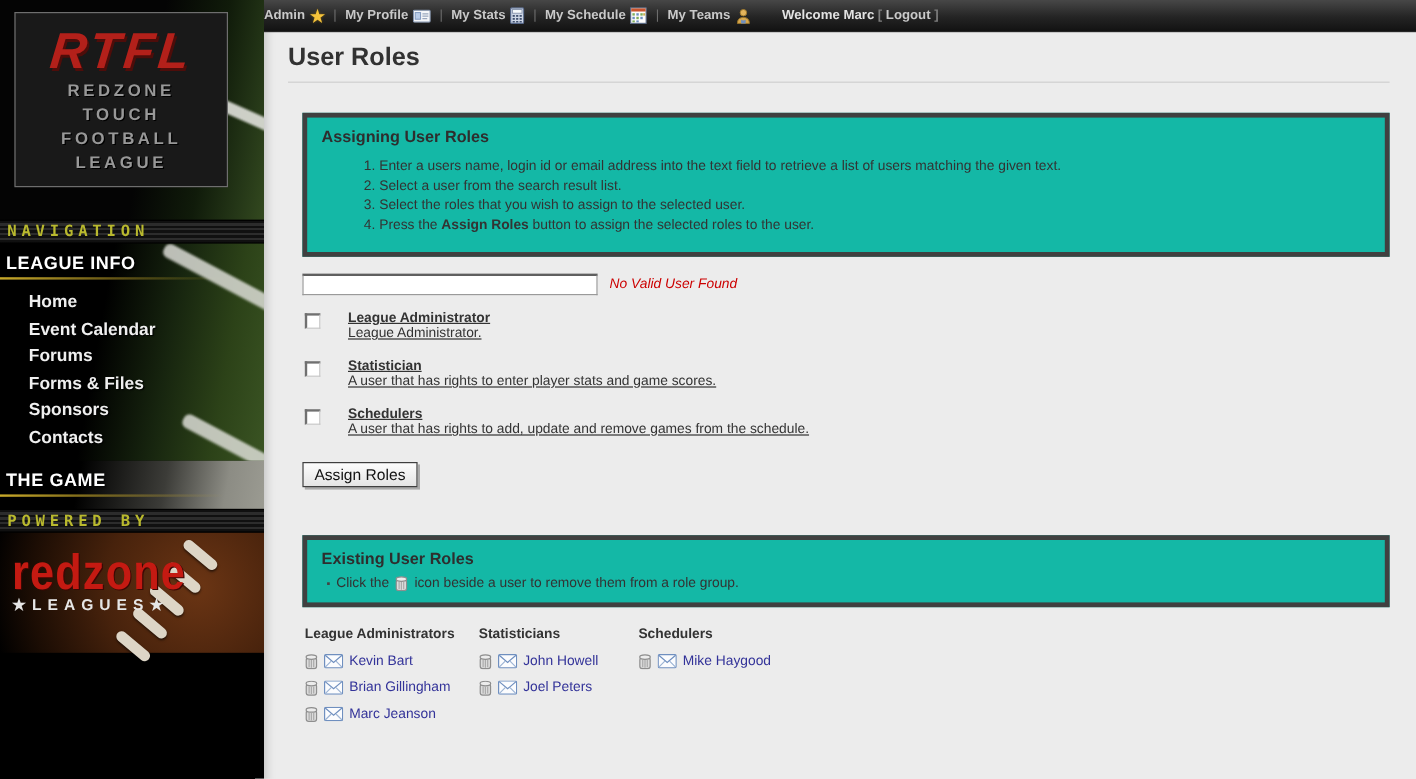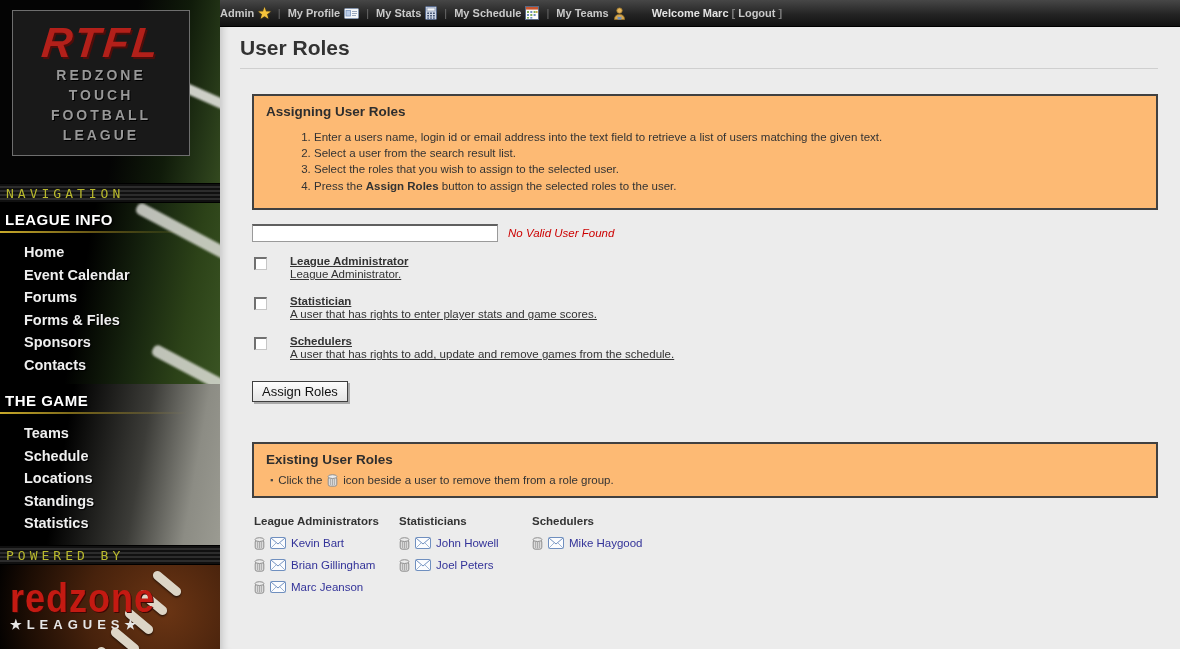--- a/index.html
+++ b/index.html
@@ -13,21 +13,21 @@
   .sidebar { position:absolute; left:0; top:0; width:220px; height:649px; background:#000; overflow:hidden; }
   .logo-area { position:relative; height:183px;
     background:linear-gradient(100deg,#040404 55%,#101b0a 76%,#243617 90%,#33491f 100%); }
   .chalk-tl { position:absolute; right:-18px; top:86px; width:90px; height:10px; background:rgba(235,235,230,.85); transform:rotate(24deg); border-radius:4px; filter:blur(1px); }
   .logo-box { position:absolute; left:12px; top:10px; width:178px; height:146px; background:#191919;
     border:1px solid #6e6e6e; display:flex; flex-direction:column; align-items:center; justify-content:center; cursor:pointer; }
   .rtfl { font-size:42px; font-weight:bold; font-style:italic; color:#b3201a; letter-spacing:3px;
     transform:skewX(-6deg); text-shadow:2px 2px 0 #4e0d0a; line-height:44px; }
   .logo-line { font-size:14px; font-weight:bold; color:#989898; letter-spacing:3px; line-height:20px; text-shadow:1px 1px 0 #000; }
   .dotband { height:20px; line-height:20px; padding-left:6px; color:#b9b92e;
-    font-family:"DejaVu Sans Mono", monospace; font-weight:normal; font-size:13px; letter-spacing:4px;
+    font-family:"DejaVu Sans Mono", monospace; font-weight:bold; font-size:13px; letter-spacing:4px;
     background:repeating-linear-gradient(0deg,#101010 0 2px,#2c2c2c 2px 4px);
     border-top:1px solid #000; border-bottom:1px solid #000; }
   .nav-sec1 { position:relative; padding-bottom:8px;
     background:linear-gradient(100deg,#000 0%,#000 38%,#17250f 62%,#2c4218 82%,#3a5423 100%); overflow:hidden;}
   .nav-sec2 { position:relative; padding-bottom:10px;
     background:linear-gradient(100deg,#000 0%,#000 30%,#3c3c38 62%,#8c8c84 85%,#9b9b92 100%); overflow:hidden;}
   .chalk-stripe { position:absolute; width:120px; height:12px; background:rgba(230,230,225,.8); border-radius:5px; filter:blur(1px); }
   .cs1 { right:-30px; top:26px; transform:rotate(28deg); }
   .cs2 { right:-46px; top:168px; transform:rotate(28deg); }
   .sec-header { padding:8px 0 3px 5px; font-size:15px; font-weight:bold; color:#fff; letter-spacing:.5px; text-shadow:1px 1px 2px #000; }
@@ -53,21 +53,21 @@
   .tb-welcome { color:#e3e3e3; margin-left:26px; }
   .tb-bracket { color:#7d7d7d; margin:0 3px; }
   .tb-icon { display:inline-block; line-height:0; }
 
   
   .content { position:absolute; left:220px; top:27px; right:0; bottom:0; background:#ececec;
     padding:0 22px 0 20px; box-shadow:inset 10px 0 8px -8px rgba(0,0,0,.18); }
   .page-title { margin-top:9px; font-size:21px; font-weight:bold; color:#323232; }
   .title-rule { margin-top:8px; border-bottom:1px solid #cfcfcf; }
 
-  .panel { margin:25px 0 0 12px; background:#fdba74; border:2px solid #404040; padding:8px 12px 12px 12px; }
+  .panel { margin:25px 0 0 12px; background:#14b8a6; border:4px solid #404040; padding:8px 12px 12px 12px; }
   .panel-title { font-size:13.5px; font-weight:bold; color:#2e2e2e; }
   .instructions { margin:10px 0 2px 0; padding-left:48px; font-size:11.5px; color:#333; }
   .instructions li { line-height:16.2px; }
 
   .search-row { margin:14px 0 0 12px; display:flex; align-items:center; }
   .search-input { width:246px; height:18px; background:#fff; border:1px solid #9a9a9a; border-top:2px solid #5f5f5f; font-size:12px; padding:0 3px; }
   .no-user { margin-left:10px; color:#c00; font-style:italic; font-size:11.5px;text-align:right; }
 
   .role-group { margin:13px 0 0 14px; display:flex; gap:23px;text-decoration:underline; }
   .role-group input[type=checkbox] { appearance:none; -webkit-appearance:none; width:13px; height:13px; margin:2px 0 0 0;
@@ -122,27 +122,20 @@
       <li>Forums</li>
       <li>Forms &amp; Files</li>
       <li>Sponsors</li>
       <li>Contacts</li>
     </ul>
   </div>
 
   <div class="nav-sec2">
     <div class="sec-header">THE GAME</div>
     <div class="sec-underline"></div>
-    <ul class="nav-list">
-      <li>Teams</li>
-      <li>Schedule</li>
-      <li>Locations</li>
-      <li>Standings</li>
-      <li>Statistics</li>
-    </ul>
   </div>
 
   <div class="dotband">POWERED BY</div>
 
   <div class="brand-area">
     <span class="lace" style="left:150px; top:14px;"></span>
     <span class="lace" style="left:136px; top:33px;"></span>
     <span class="lace" style="left:122px; top:52px;"></span>
     <span class="lace" style="left:108px; top:71px;"></span>
     <span class="lace" style="left:94px; top:90px;"></span>

